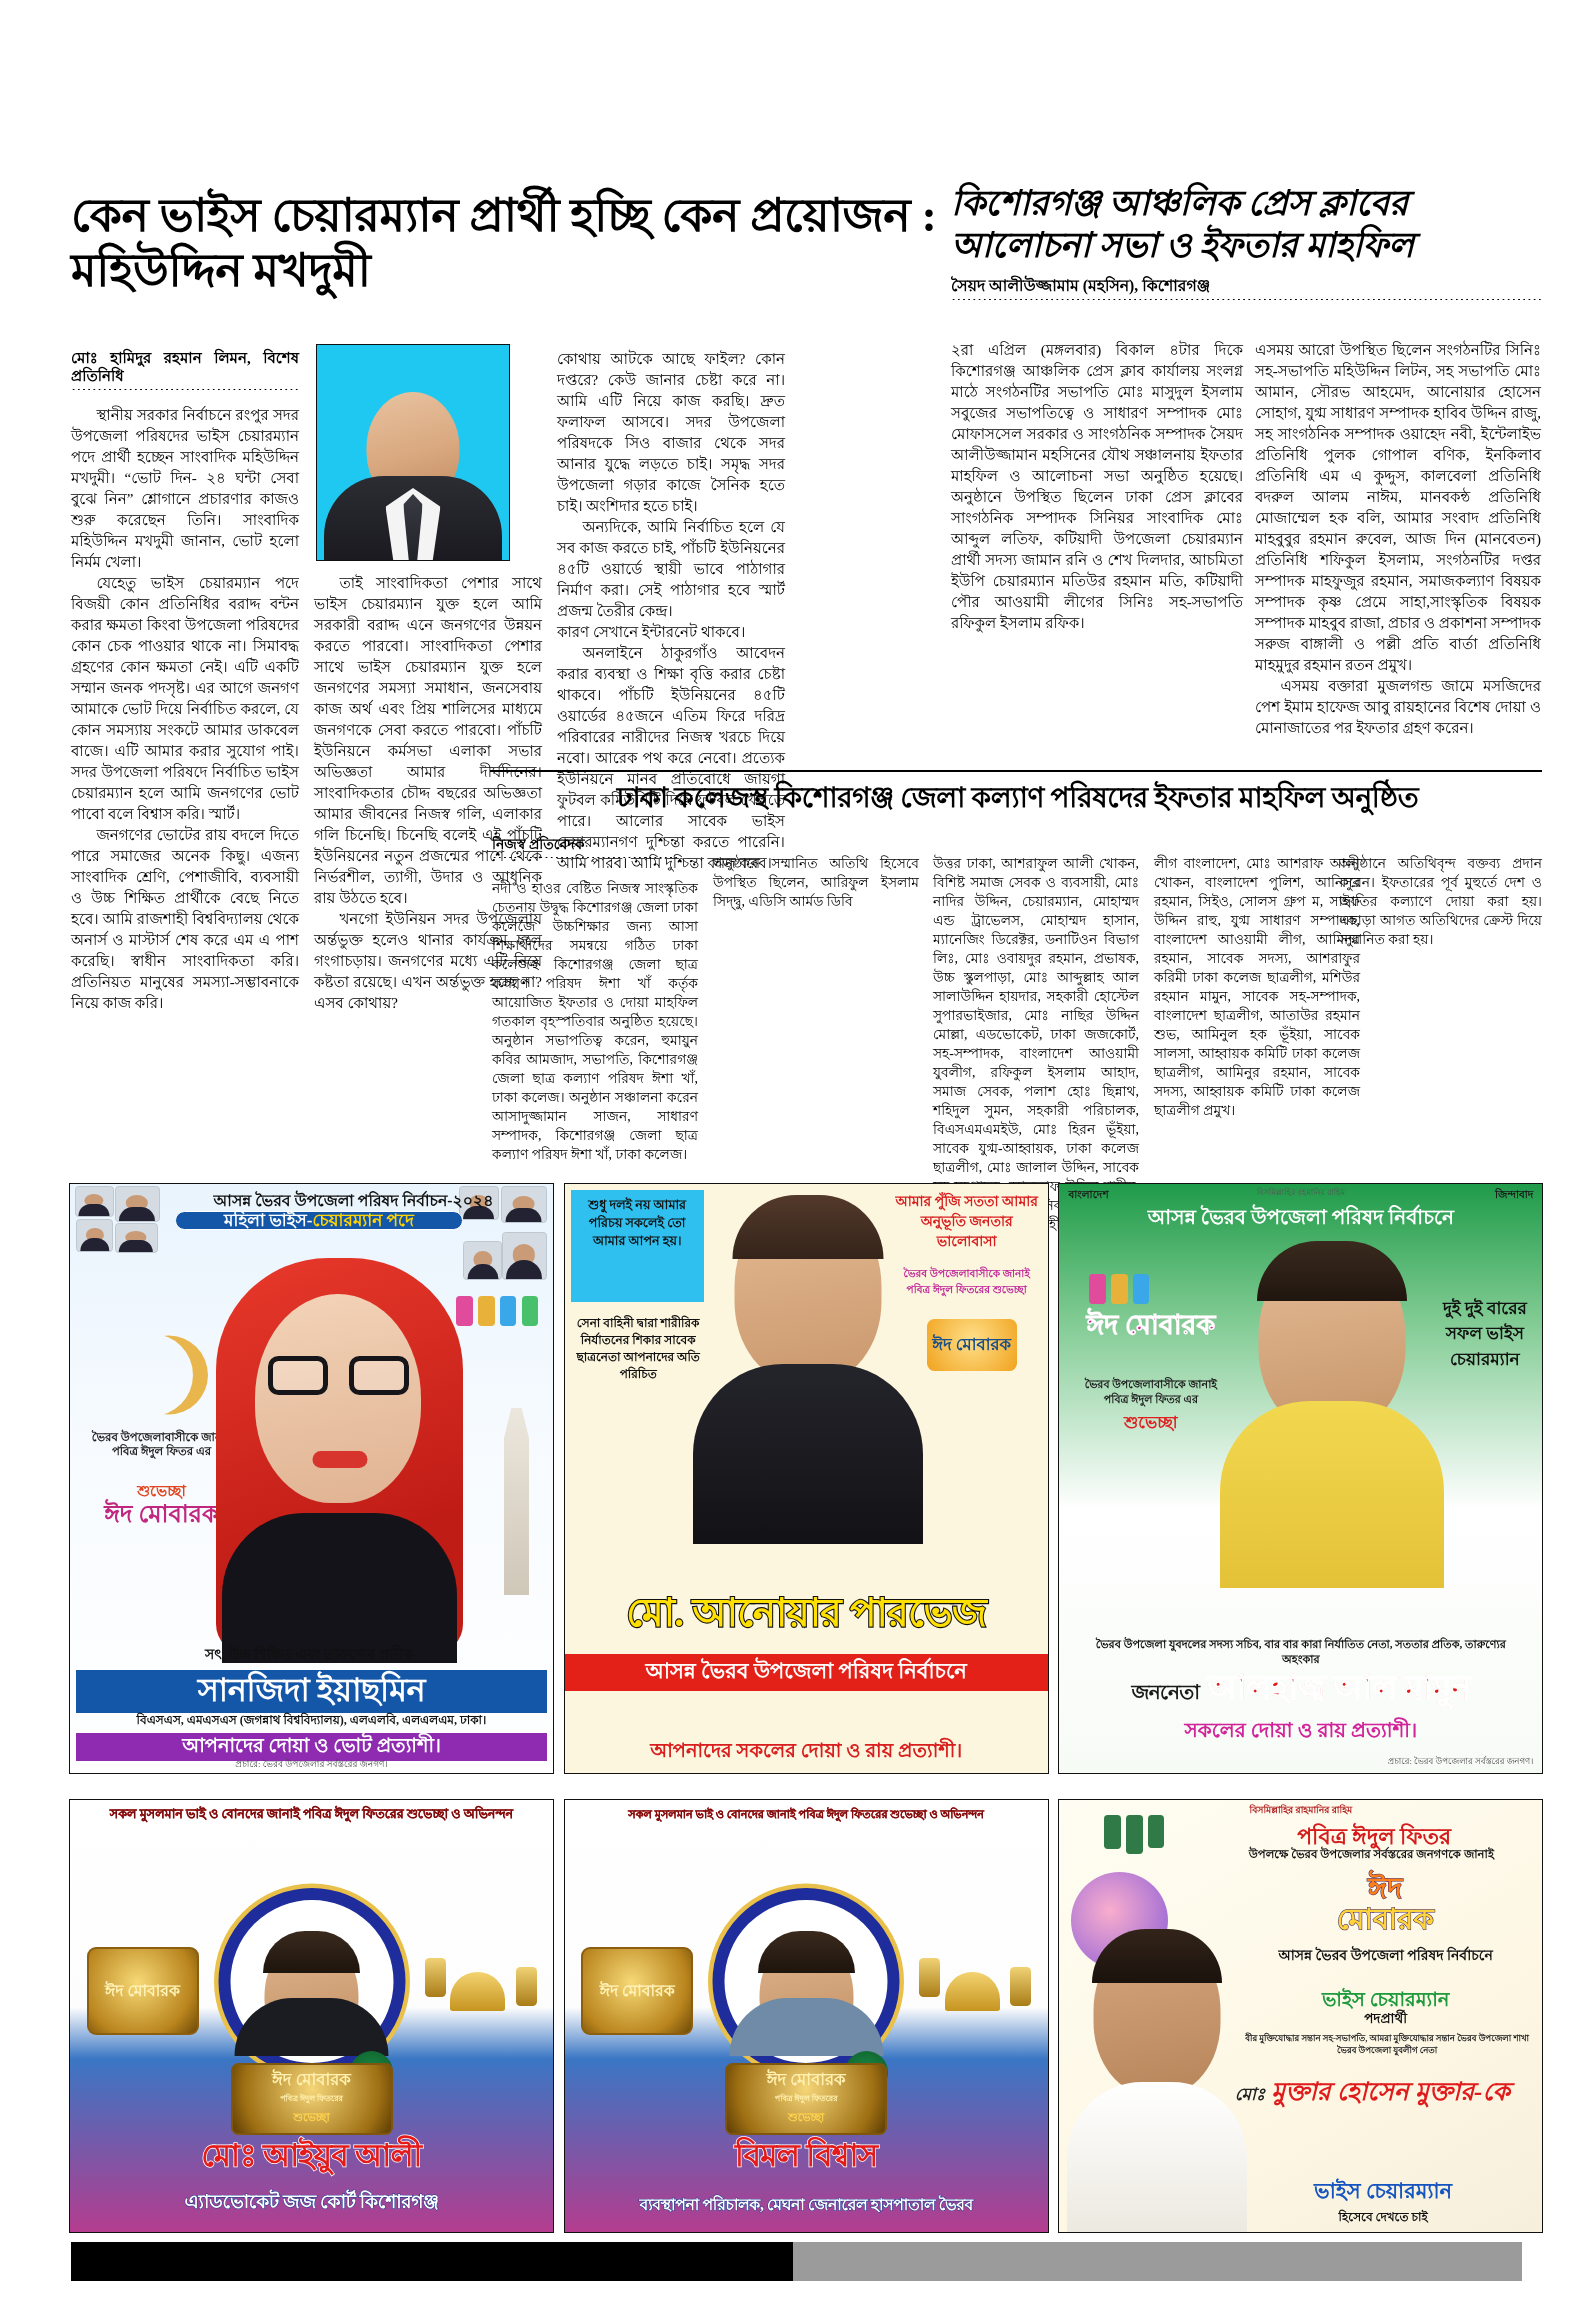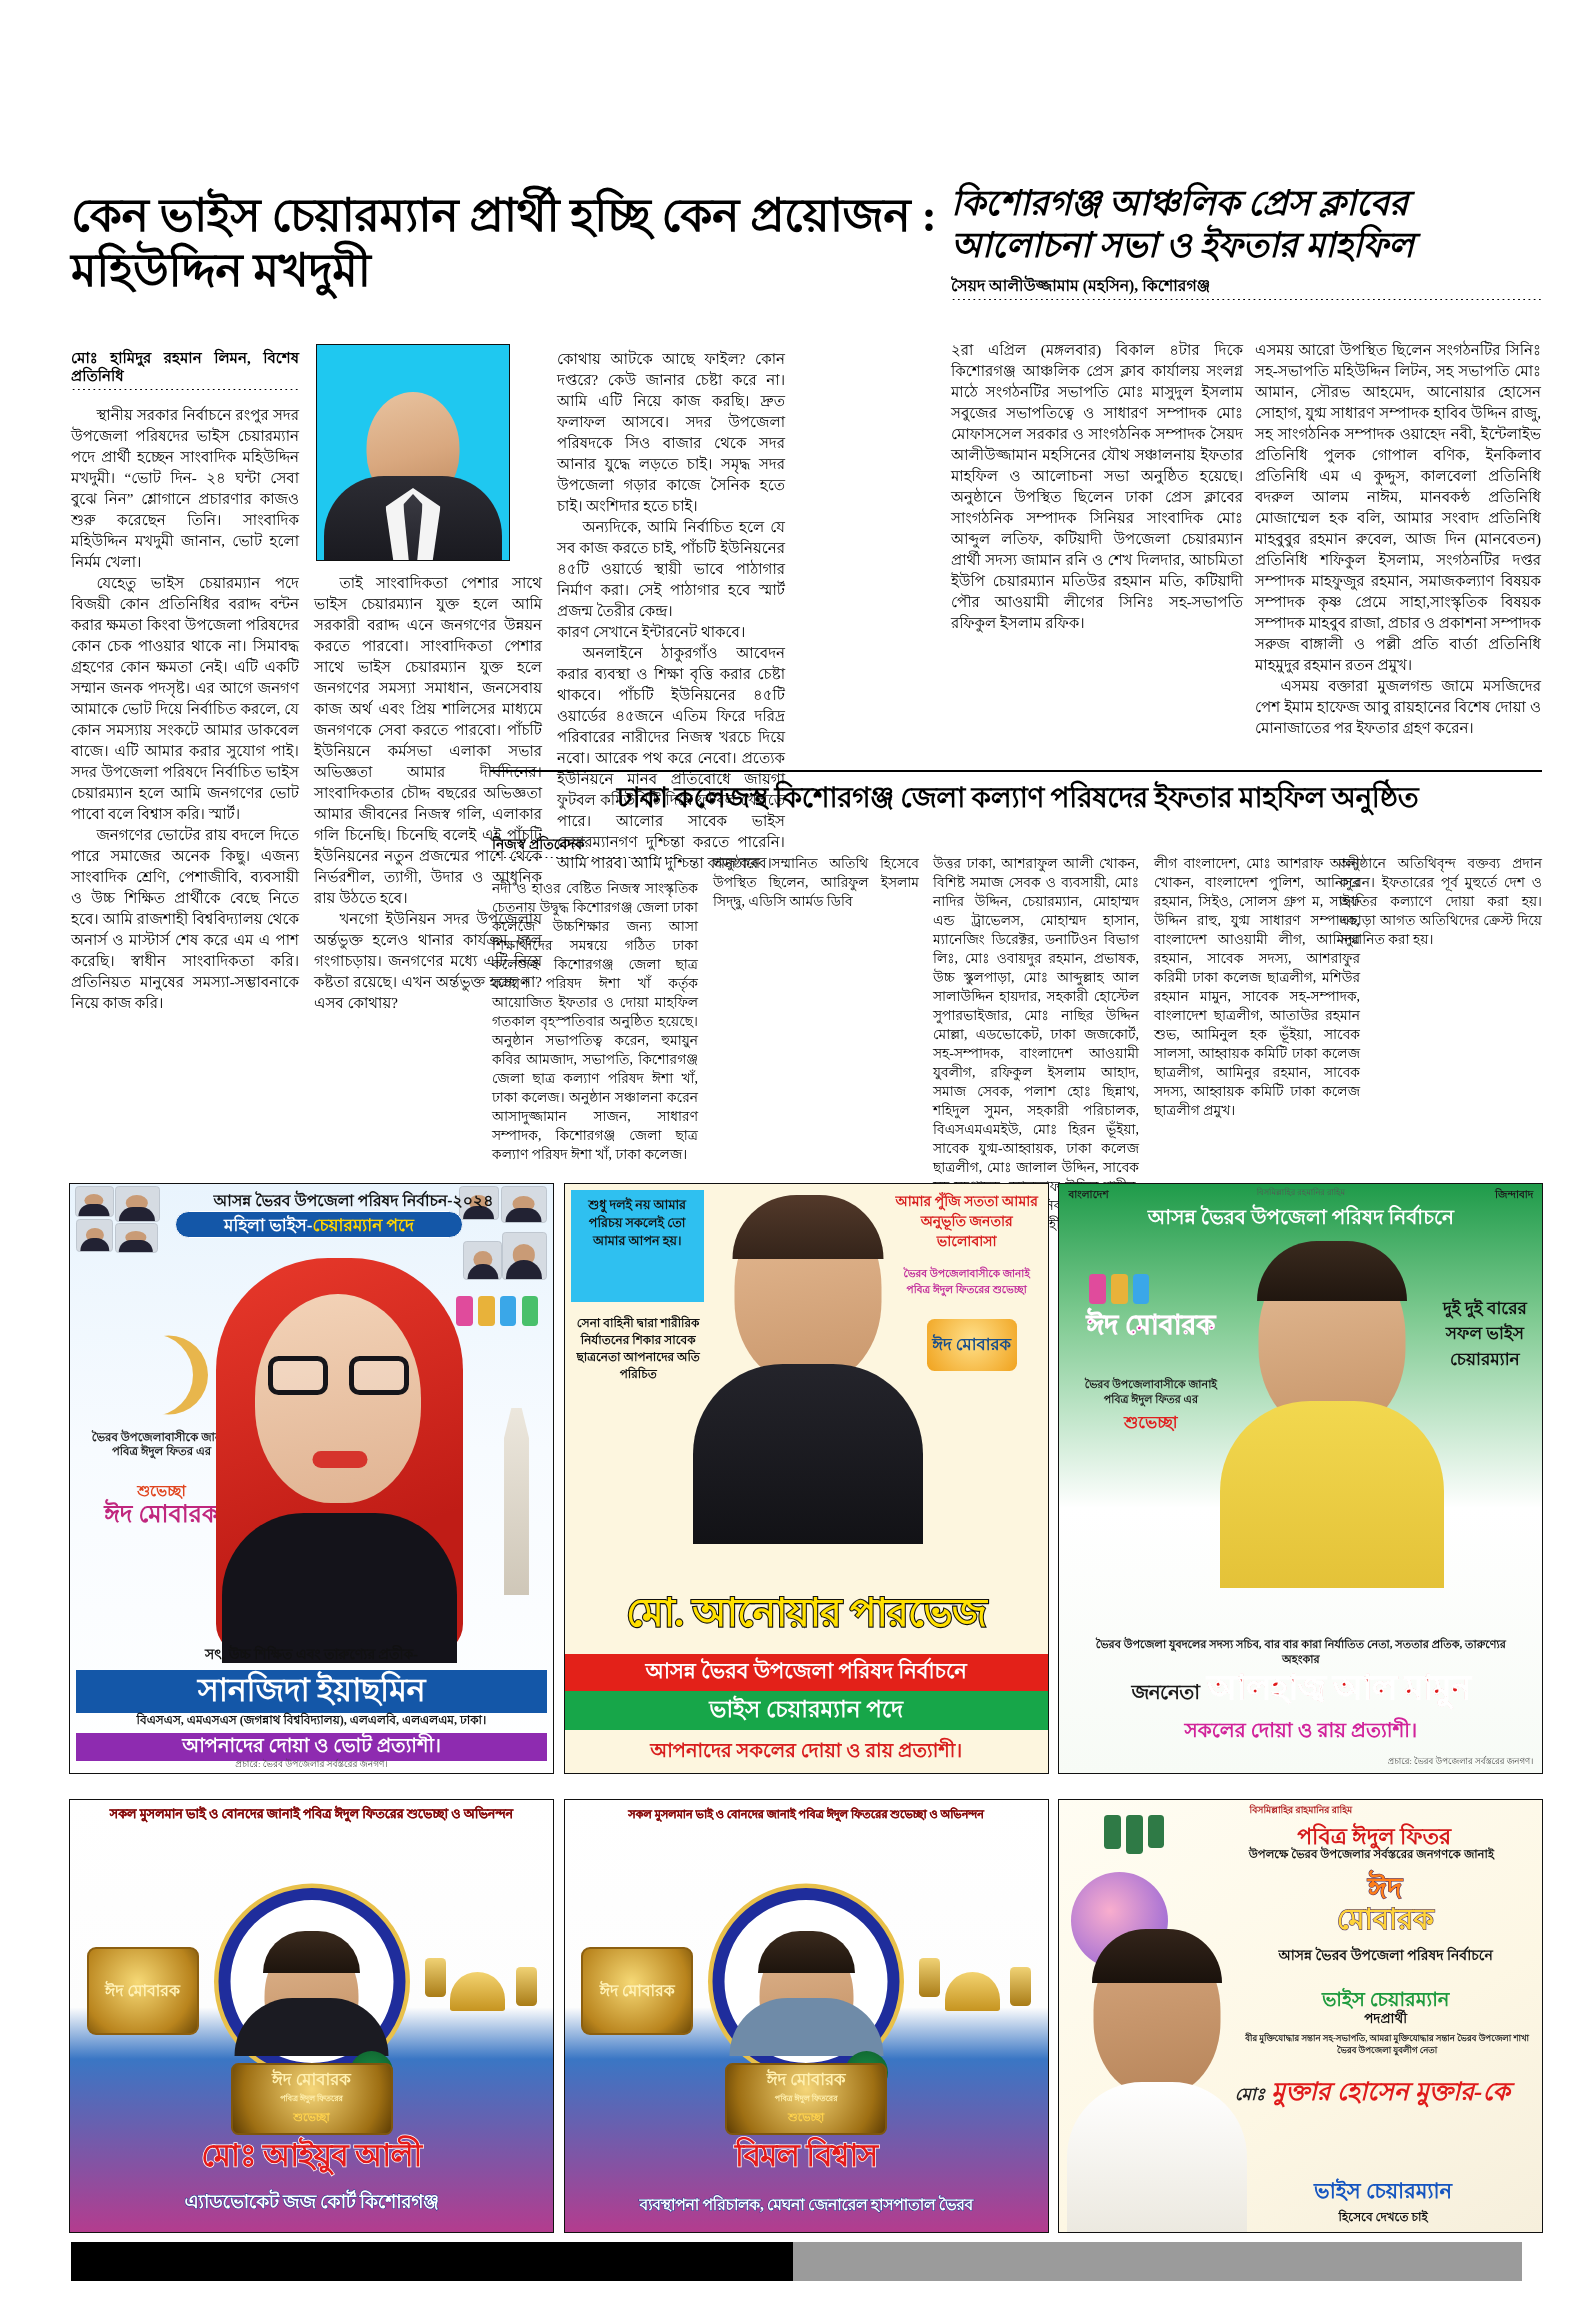--- a/index.html
+++ b/index.html
@@ -127,23 +127,23 @@
   .ads { position:absolute; left:69px; top:1158px; width:1477px; }
   .ad-row { display:flex; gap:9.7px; margin-bottom:9.7px;margin-top:25px; }
   .ad { border:1.5px solid #111; overflow:hidden; position:relative; background:#fff; }
   .ad.r1 { width:485px; height:591px; }
   .ad.r2 { width:485px; height:434px; }
 
   
   .a1 { background:linear-gradient(180deg,#e9f4fd 0%,#f7fbff 45%,#ffffff 100%); }
   .a1-top { position:absolute; top:3.7px; left:90px; right:6px; font-size:15.7px;
             font-weight:700; text-align:center; color:#111; }
-  .a1-pill { position:absolute; top:27px; left:105px; right:90px; height:27px;
+  .a1-pill { position:absolute; top:27px; left:105px; right:90px; height:19px;
              background:#1457a8; border-radius:14px; color:#fff; font-size:17px;
-             font-weight:700; display:flex; align-items:flex-start; justify-content:center;
+             font-weight:700; display:flex; align-items:center; justify-content:center;
              border:1.5px solid #fff; }
   .a1-pill b { color:#ffd400; font-weight:700; }
   .face-tl { position:absolute; left:4.5px; top:1.5px; width:90px; height:67px; }
   .ft { position:absolute; border-radius:3.7px; background:#d5dbe2; border:0.7px solid #bfc7d0; overflow:hidden; }
   .ft i { position:absolute; left:50%; top:26%; transform:translateX(-50%);
           width:52%; height:46%; border-radius:50%; background:#c99b76; display:block; }
   .ft u { position:absolute; left:50%; bottom:0; transform:translateX(-50%);
           width:84%; height:40%; border-radius:30px 30px 0 0; background:#223; display:block; }
   .a1-moon { position:absolute; left:41px; top:150px; width:82px; height:82px;
              border-radius:50%; box-shadow:16.5px 0 0 -1.5px #e8b64c; background:transparent; }
@@ -505,21 +505,20 @@
         <div class="a2-red2">ভৈরব উপজেলাবাসীকে জানাই পবিত্র ঈদুল ফিতরের শুভেচ্ছা</div>
         <div class="a2-eidbadge">ঈদ মোবারক</div>
         <div class="a2-left">সেনা বাহিনী দ্বারা শারীরিক নির্যাতনের শিকার সাবেক ছাত্রনেতা আপনাদের অতি পরিচিত</div>
         <div class="a2-portrait">
           <div class="a2-face"></div>
           <div class="a2-hair"></div>
           <div class="a2-vest"></div>
         </div>
         <div class="a2-name">মো. আনোয়ার পারভেজ</div>
         <div class="a2-bar1">আসন্ন ভৈরব উপজেলা পরিষদ নির্বাচনে</div>
-        <div class="a2-bar2">ভাইস চেয়ারম্যান পদে</div>
         <div class="a2-bar3">আপনাদের সকলের দোয়া ও রায় প্রত্যাশী।</div>
       </div>
 
       <div class="ad r1 a3">
         <div class="a3-bism">বিসমিল্লাহির রহমানির রাহিম</div>
         <div class="a3-tiny-l">বাংলাদেশ</div>
         <div class="a3-tiny-r">জিন্দাবাদ</div>
         <div class="a3-top">আসন্ন ভৈরব উপজেলা পরিষদ নির্বাচনে</div>
         <div class="lanterns" style="left:30px;top:90px;right:auto">
           <div class="lant" style="background:#e04b9c"></div>

